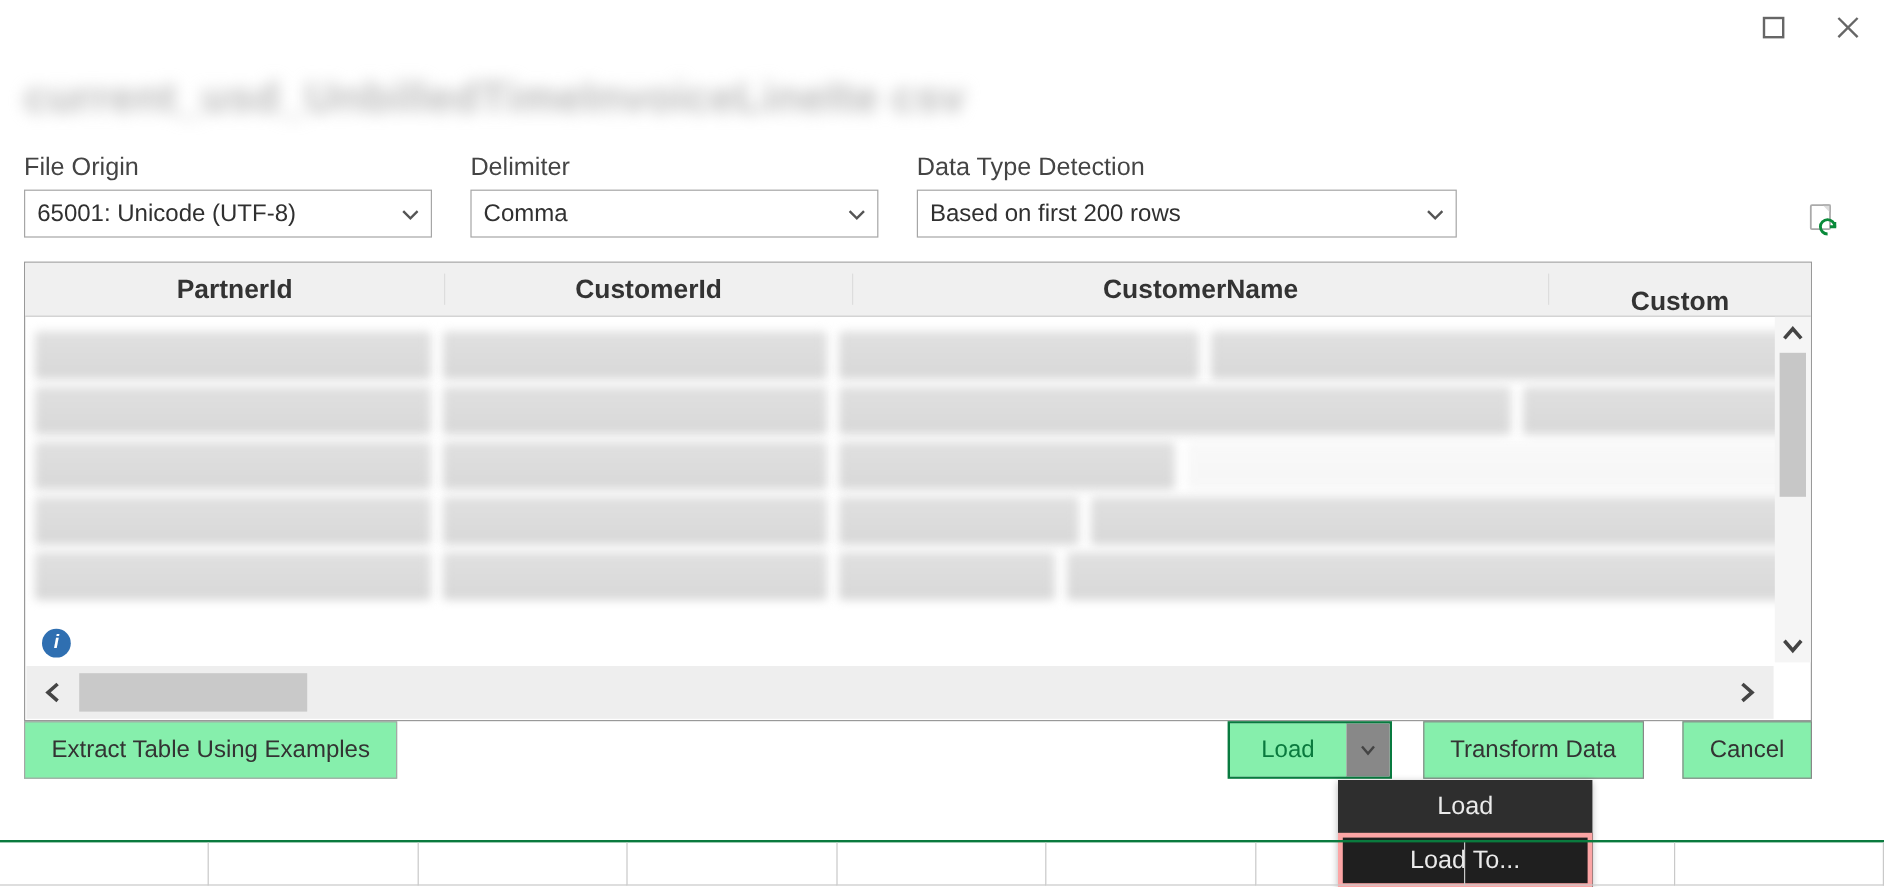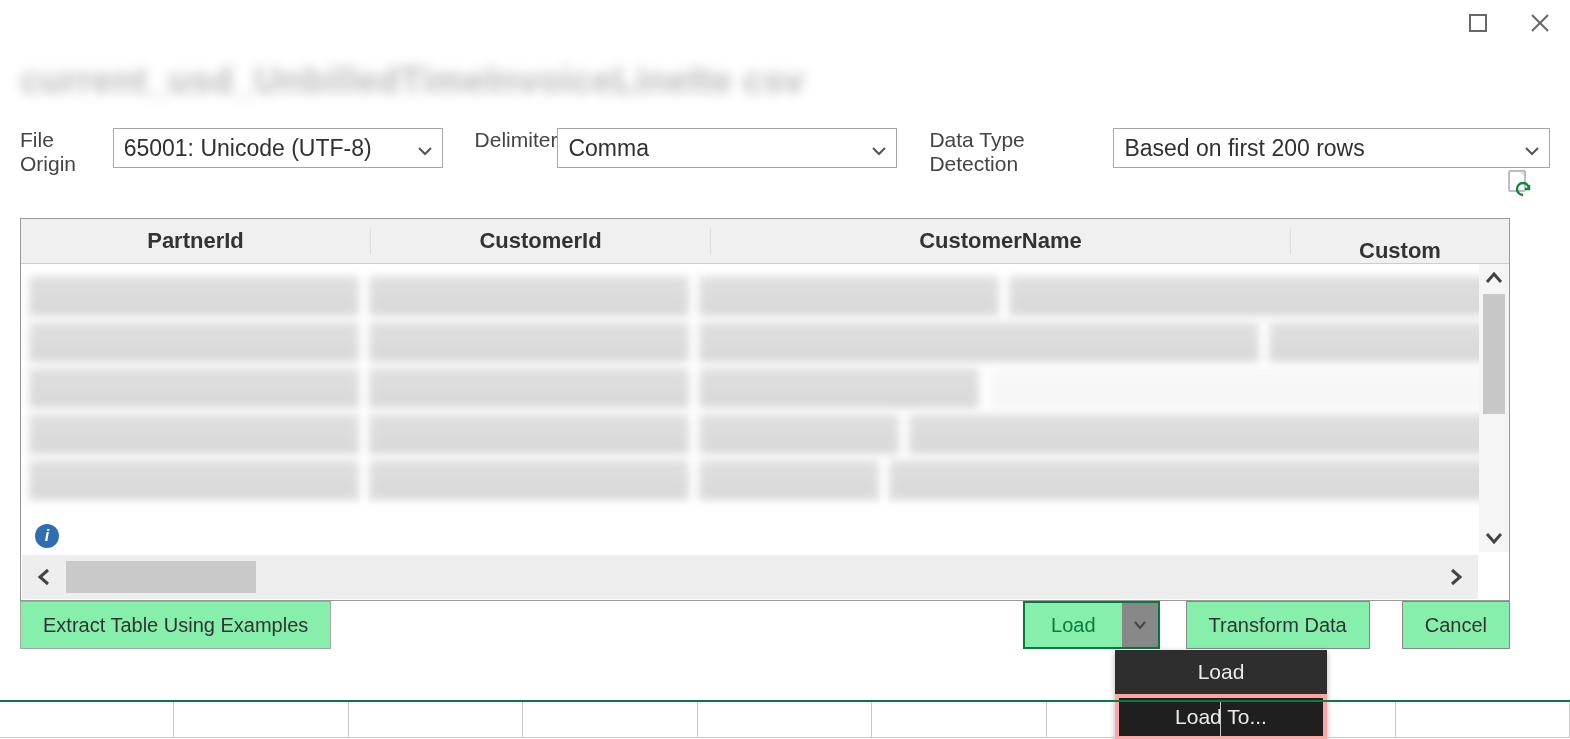--- a/index.html
+++ b/index.html
@@ -37,34 +37,34 @@
     letter-spacing: 0.5px;
   }
   .labels-row {
     position: absolute;
     top: 128px;
     left: 20px;
     right: 20px;
     display: flex;
     gap: 32px;
   }
-  .labels-row .grp { display: flex; flex-direction: row; }
+  .labels-row .grp { display: flex; flex-direction: column; }
   .grp label {
     font-size: 21px;
     color: #444;
     margin-bottom: 6px;
   }
   .select {
     height: 40px;
     border: 1px solid #a6a6a6;
     display: flex;
     align-items: center;
     justify-content: space-between;
     padding: 0 10px;
-    font-size: 23px;
+    font-size: 20px;
     color: #303030;
     background: #fff;
     box-sizing: border-box;
   }
   .select .caret {
     margin-left: 8px;
   }
   #grp-fileorigin .select { width: 340px; }
   #grp-delimiter .select { width: 340px; }
   #grp-detect   .select { width: 450px;}

